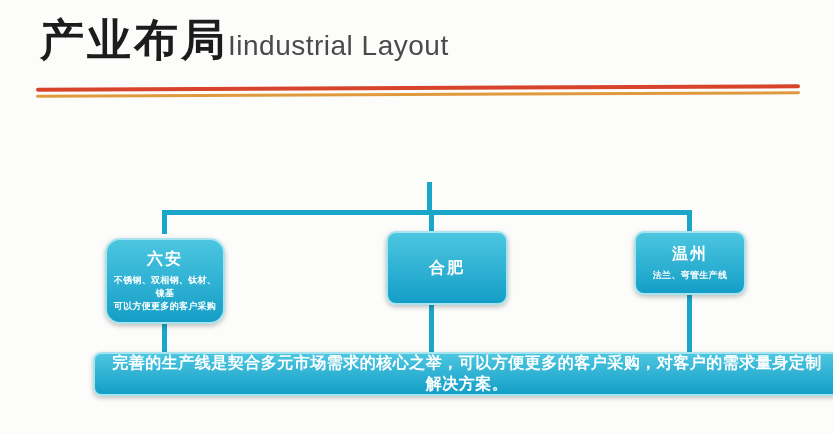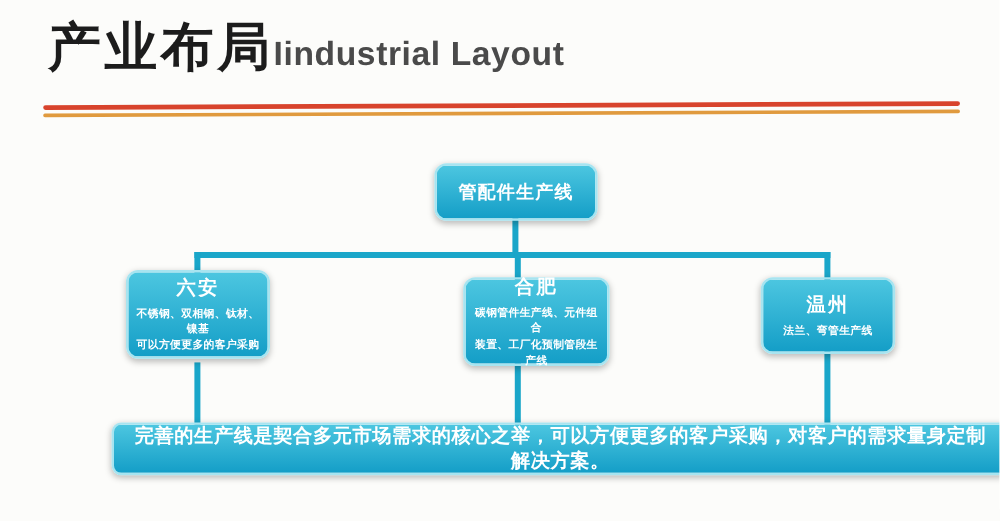--- a/index.html
+++ b/index.html
@@ -24,21 +24,21 @@
   
   .header{
     position:absolute;left:40px;top:14px;right:30px;
     display:flex;align-items:baseline;
   }
   .title-cn{
     font-size:44px;font-weight:900;color:var(--title);
     letter-spacing:3px;margin:0;line-height:1.2;
   }
   .title-en{
-    font-size:28px;font-weight:bold;color:var(--subtitle);
+    font-size:28px;font-weight:normal;color:var(--subtitle);
     letter-spacing:0.5px;
   }
   .rule{
     position:absolute;left:36px;top:86px;width:764px;
   }
   .rule-line1{height:4px;background:var(--rule-top);border-radius:2px;transform:rotate(-0.25deg);}
   .rule-line2{height:3px;background:var(--rule-bottom);border-radius:2px;margin-top:3px;transform:rotate(-0.25deg);}
   
   .connector{position:absolute;background:var(--connector);}
   .node{
@@ -52,21 +52,21 @@
     text-align:center;box-sizing:border-box;
     padding:4px 6px;
   }
   .node-title{font-weight:bold;font-size:16px;letter-spacing:2px;}
   .node.root .node-title{font-size:15px;letter-spacing:1px;}
   .node-sub{
     font-size:9px;font-weight:bold;line-height:1.45;margin-top:4px;
     white-space:pre-line;letter-spacing:0.3px;
   }
   .node.root{left:362px;top:136px;width:136px;height:48px;}
-  .node.child-left{left:105px;top:225px;width:120px;height:74px;}
+  .node.child-left{left:105px;top:238px;width:120px;height:86px;border-radius:15px;}
   .node.child-mid{left:372px;top:231px;width:122px;height:74px;margin-left:14px;}
   .node.child-right{left:634px;top:231px;width:112px;height:64px;align-items:center;}
   .banner{
     position:absolute;left:70px;top:352px;width:748px;height:44px;
     background:linear-gradient(180deg,var(--node-fill-top) 0%,var(--node-fill-bottom) 100%);
     border:2px solid var(--node-border);
     border-radius:8px;
     box-shadow:0 2px 5px rgba(0,0,0,0.25);
     color:#fff;font-weight:bold;font-size:16px;letter-spacing:0.5px;
     display:flex;align-items:center;justify-content:center;text-align:center;
@@ -99,34 +99,29 @@
 
   <div class="connector c-root-stem"></div>
   <div class="connector c-hline"></div>
   <div class="connector c-drop-left"></div>
   <div class="connector c-drop-mid"></div>
   <div class="connector c-drop-right"></div>
   <div class="connector c-stem-left"></div>
   <div class="connector c-stem-mid"></div>
   <div class="connector c-stem-right"></div>
 
-  <div class="node root">
-    <div class="node-title">管配件生产线</div>
-  </div>
 
   <div class="node child-left">
     <div class="node-title">六安</div>
     <div class="node-sub">不锈钢、双相钢、钛材、镍基
 可以方便更多的客户采购</div>
   </div>
 
   <div class="node child-mid">
     <div class="node-title">合肥</div>
-    <div class="node-sub">碳钢管件生产线、元件组合
-装置、工厂化预制管段生产线</div>
   </div>
 
   <div class="node child-right">
     <div class="node-title">温州</div>
     <div class="node-sub">法兰、弯管生产线</div>
   </div>
 
   <div class="banner">完善的生产线是契合多元市场需求的核心之举，可以方便更多的客户采购，对客户的需求量身定制解决方案。</div>
 
 </div>

